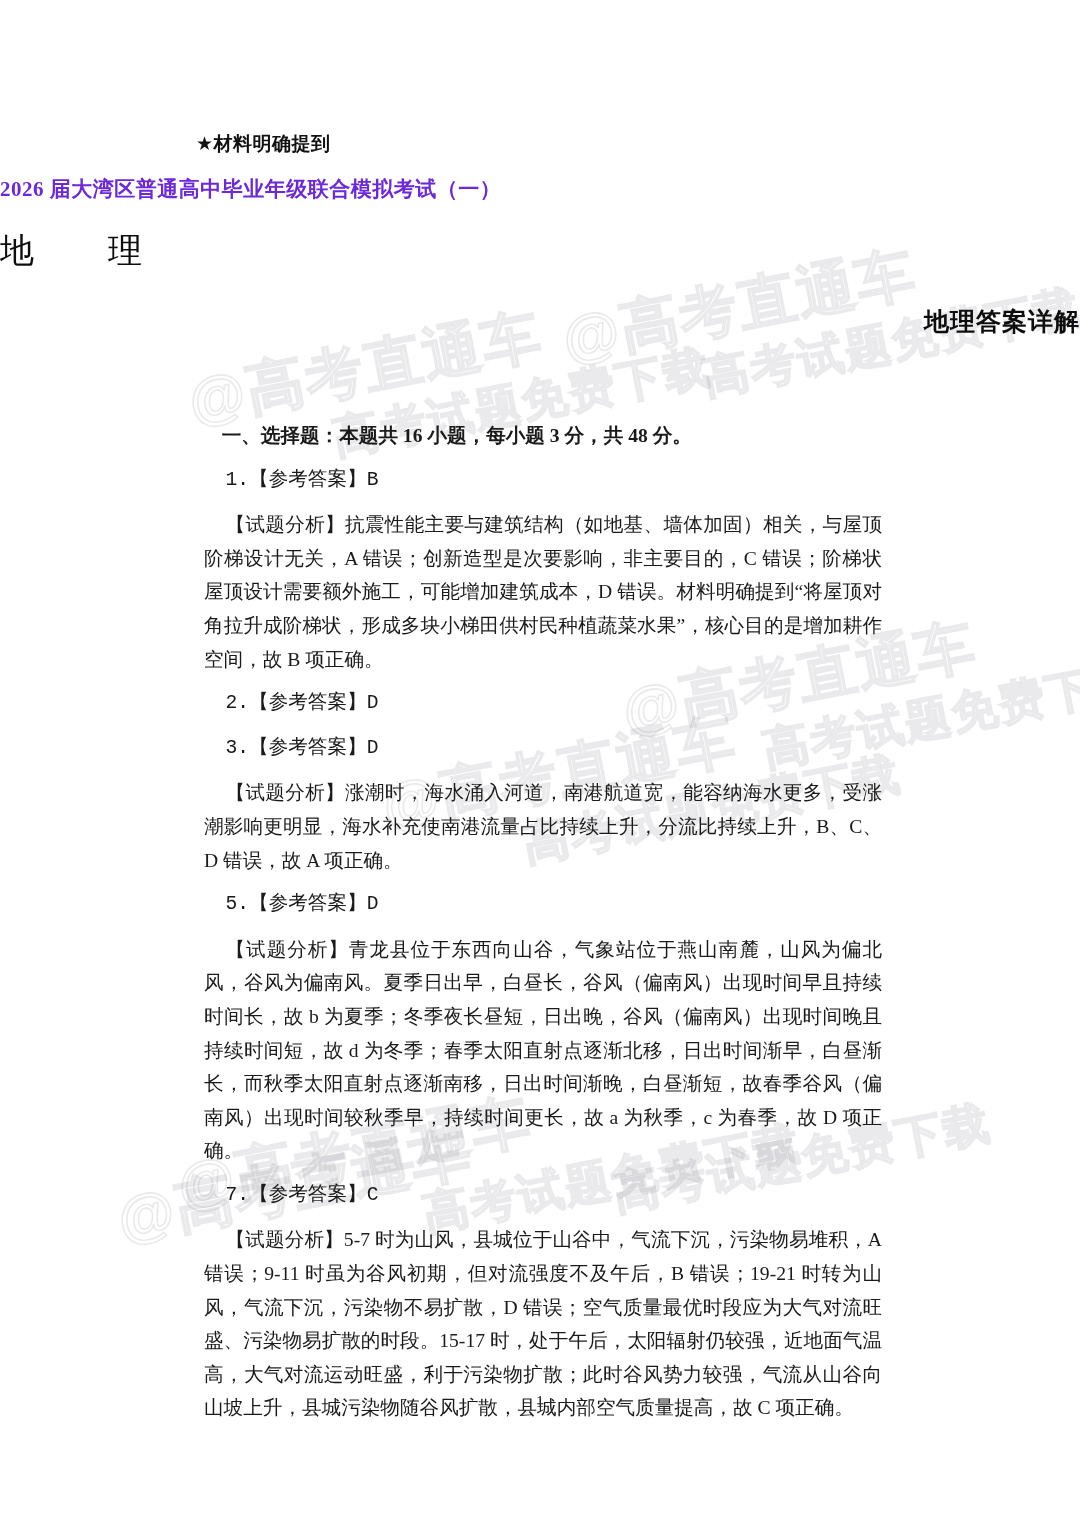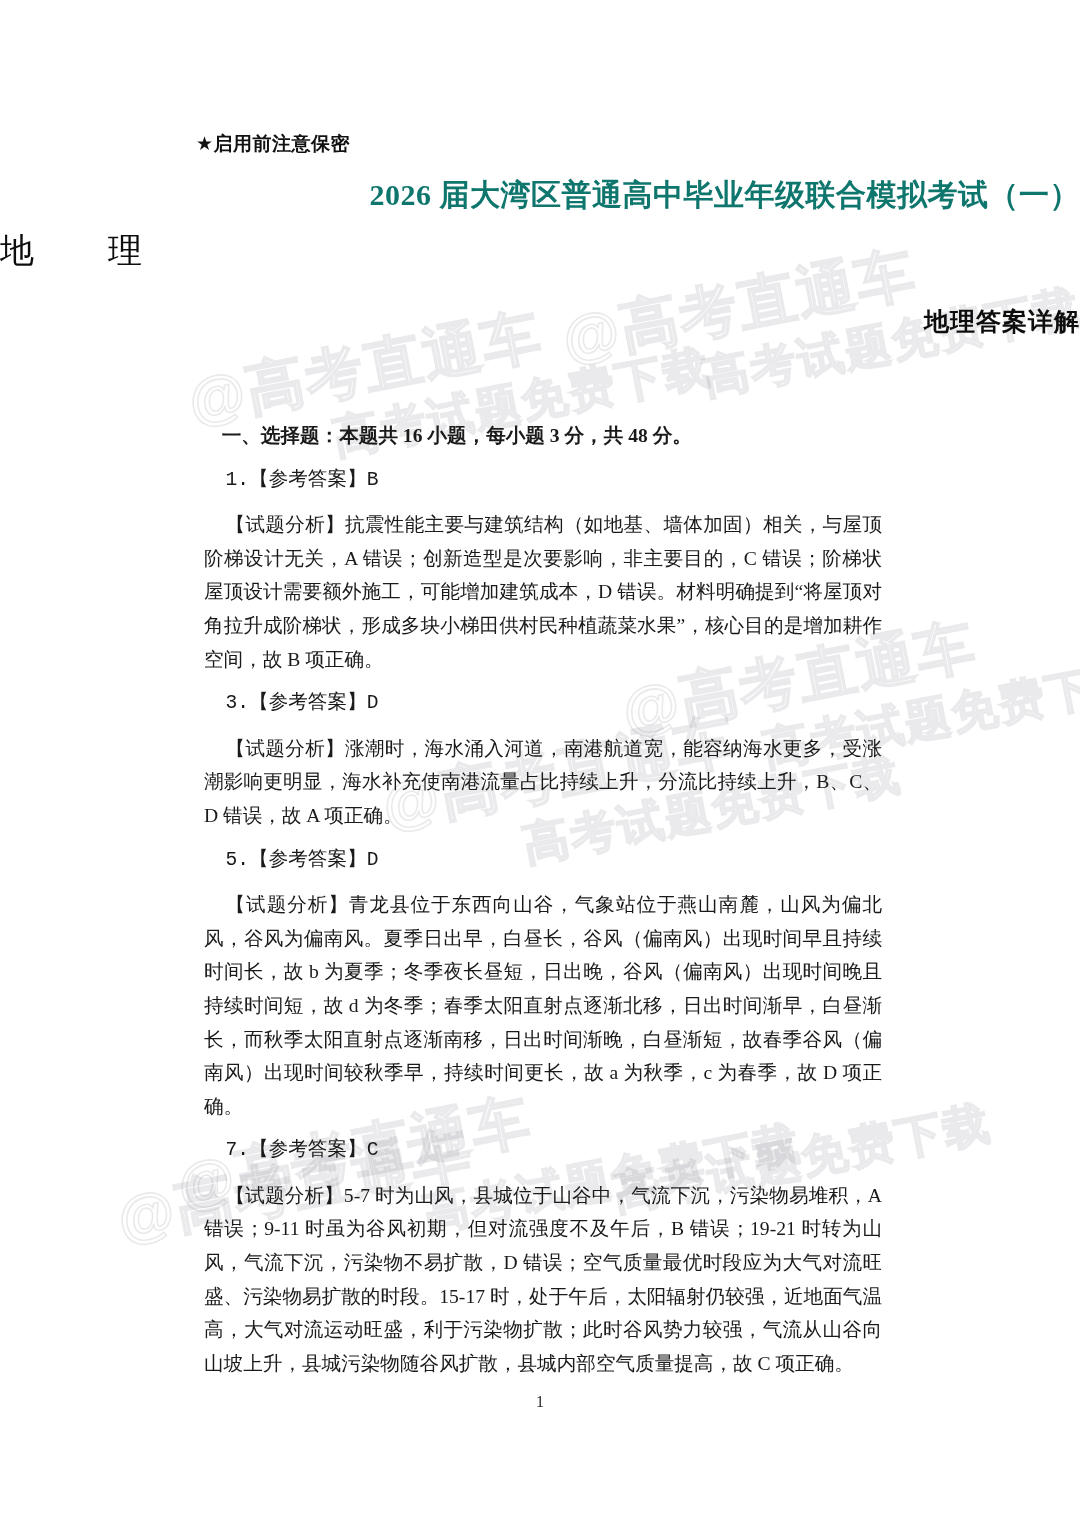--- a/index.html
+++ b/index.html
@@ -54,26 +54,26 @@
     font-size: 19px;
     letter-spacing: 0.5px;
     color: #111;
   }
 
   .doc-title {
     position: absolute;
     left: 0;
     right: 0;
     top: 175px;
-    text-align: right;
+    text-align: left;
     font-family: "Liberation Serif", "DejaVu Serif", serif;
     font-weight: 700;
-    font-size: 30px;
+    font-size: 21px;
     letter-spacing: 0.5px;
-    color: #0f766e;
+    color: #6d28d9;
   }
 
   .subject-title {
     position: absolute;
     left: 0;
     right: 0;
     top: 228px;
     font-family: "Liberation Serif", "DejaVu Serif", serif;
     font-weight: 400;
     font-size: 34px;
@@ -150,35 +150,36 @@
 
   <div class="wm wm-a" style="left:175px; top:1115px; transform:rotate(-11deg);">@高考直通车</div>
   <div class="wm wm-b" style="left:420px; top:1148px; transform:rotate(-11deg);">高考试题免费下载</div>
 
   <div class="wm wm-a" style="left:115px; top:1148px; transform:rotate(-11deg);">@高考直通车</div>
   <div class="wm wm-b" style="left:610px; top:1128px; transform:rotate(-11deg);">高考试题免费下载</div>
 </div>
 
 <div id="page">
 
-  <div class="secret-line">★启用前注意保密</div>
+  <div class="secret-line">★材料明确提到</div>
 
   <div class="doc-title">2026 届大湾区普通高中毕业年级联合模拟考试（一）</div>
 
   <div class="subject-title">地　　理</div>
 
   <div class="answer-title">地理答案详解</div>
 
   <div id="body-text">
 
     <p class="para section-head">一、选择题：本题共 16 小题，每小题 3 分，共 48 分。</p>
 
     <p class="para ans-line">1.【参考答案】B</p>
     <p class="para expl">【试题分析】抗震性能主要与建筑结构（如地基、墙体加固）相关，与屋顶阶梯设计无关，A 错误；创新造型是次要影响，非主要目的，C 错误；阶梯状屋顶设计需要额外施工，可能增加建筑成本，D 错误。材料明确提到“将屋顶对角拉升成阶梯状，形成多块小梯田供村民种植蔬菜水果”，核心目的是增加耕作空间，故 B 项正确。</p>
 
+    <p class="para ans-line">2.【参考答案】D</p>
 
     <p class="para ans-line">3.【参考答案】D</p>
 
     <p class="para expl">【试题分析】涨潮时，海水涌入河道，南港航道宽，能容纳海水更多，受涨潮影响更明显，海水补充使南港流量占比持续上升，分流比持续上升，B、C、D 错误，故 A 项正确。</p>
 
     <p class="para ans-line">5.【参考答案】D</p>
     <p class="para expl">【试题分析】青龙县位于东西向山谷，气象站位于燕山南麓，山风为偏北风，谷风为偏南风。夏季日出早，白昼长，谷风（偏南风）出现时间早且持续时间长，故 b 为夏季；冬季夜长昼短，日出晚，谷风（偏南风）出现时间晚且持续时间短，故 d 为冬季；春季太阳直射点逐渐北移，日出时间渐早，白昼渐长，而秋季太阳直射点逐渐南移，日出时间渐晚，白昼渐短，故春季谷风（偏南风）出现时间较秋季早，持续时间更长，故 a 为秋季，c 为春季，故 D 项正确。</p>
 
     <p class="para ans-line">7.【参考答案】C</p>
     <p class="para expl">【试题分析】5-7 时为山风，县城位于山谷中，气流下沉，污染物易堆积，A 错误；9-11 时虽为谷风初期，但对流强度不及午后，B 错误；19-21 时转为山风，气流下沉，污染物不易扩散，D 错误；空气质量最优时段应为大气对流旺盛、污染物易扩散的时段。15-17 时，处于午后，太阳辐射仍较强，近地面气温高，大气对流运动旺盛，利于污染物扩散；此时谷风势力较强，气流从山谷向山坡上升，县城污染物随谷风扩散，县城内部空气质量提高，故 C 项正确。</p>

